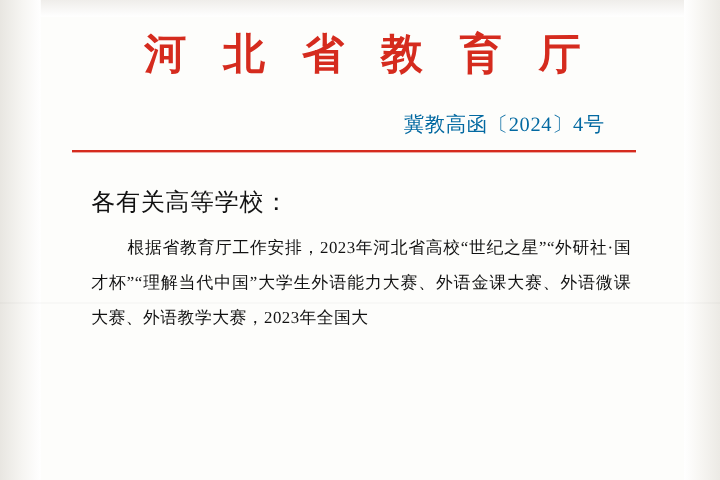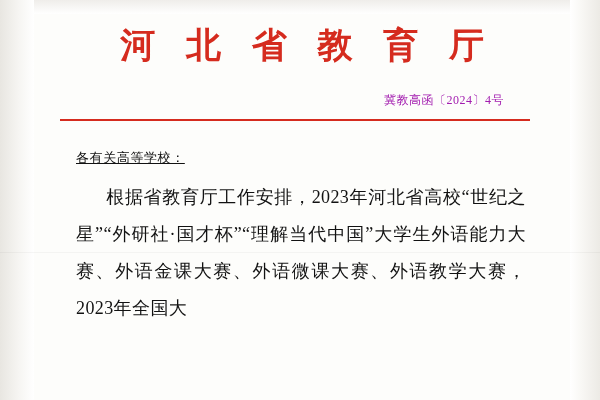--- a/index.html
+++ b/index.html
@@ -57,22 +57,22 @@
     letter-spacing: 11px;
     text-indent: 11px;
     line-height: 1.15;
     font-family: "Liberation Serif", "DejaVu Serif", serif;
     white-space: nowrap;
   }
   .doc-number {
     margin-top: 26px;
     text-align: right;
     padding-right: 66px;
-    font-size: 12px;
-    color: #a21caf;
+    font-size: 17px;
+    color: #0369a1;
     letter-spacing: 0.5px;
   }
   .red-rule {
     margin: 10px 40px 0 26px;
     height: 2px;
     background: #d52b1e;
   }
   .title-block {
     margin-top: 30px;
     text-align: center;
@@ -81,29 +81,28 @@
     font-size: 17px;
     line-height: 1.85;
     letter-spacing: 0.6px;
   }
   .title-block .line {
     white-space: nowrap;
   }
   .salutation {
     margin-top: 28px;
     padding-left: 42px;
-    font-size: 13px;
+    font-size: 20px;
     color: #121212;
     letter-spacing: 0.6px;
-    text-decoration: underline;
   }
   .body-par {
     margin-top: 12px;
     padding: 0 44px 0 42px;
-    font-size: 18px;
+    font-size: 14px;
     color: #121212;
     line-height: 2.05;
     letter-spacing: 0.4px;
     text-align: justify;
   }
   .body-par .indent {
     display: inline-block;
     width: 30px;
   }
   .fold-line {

